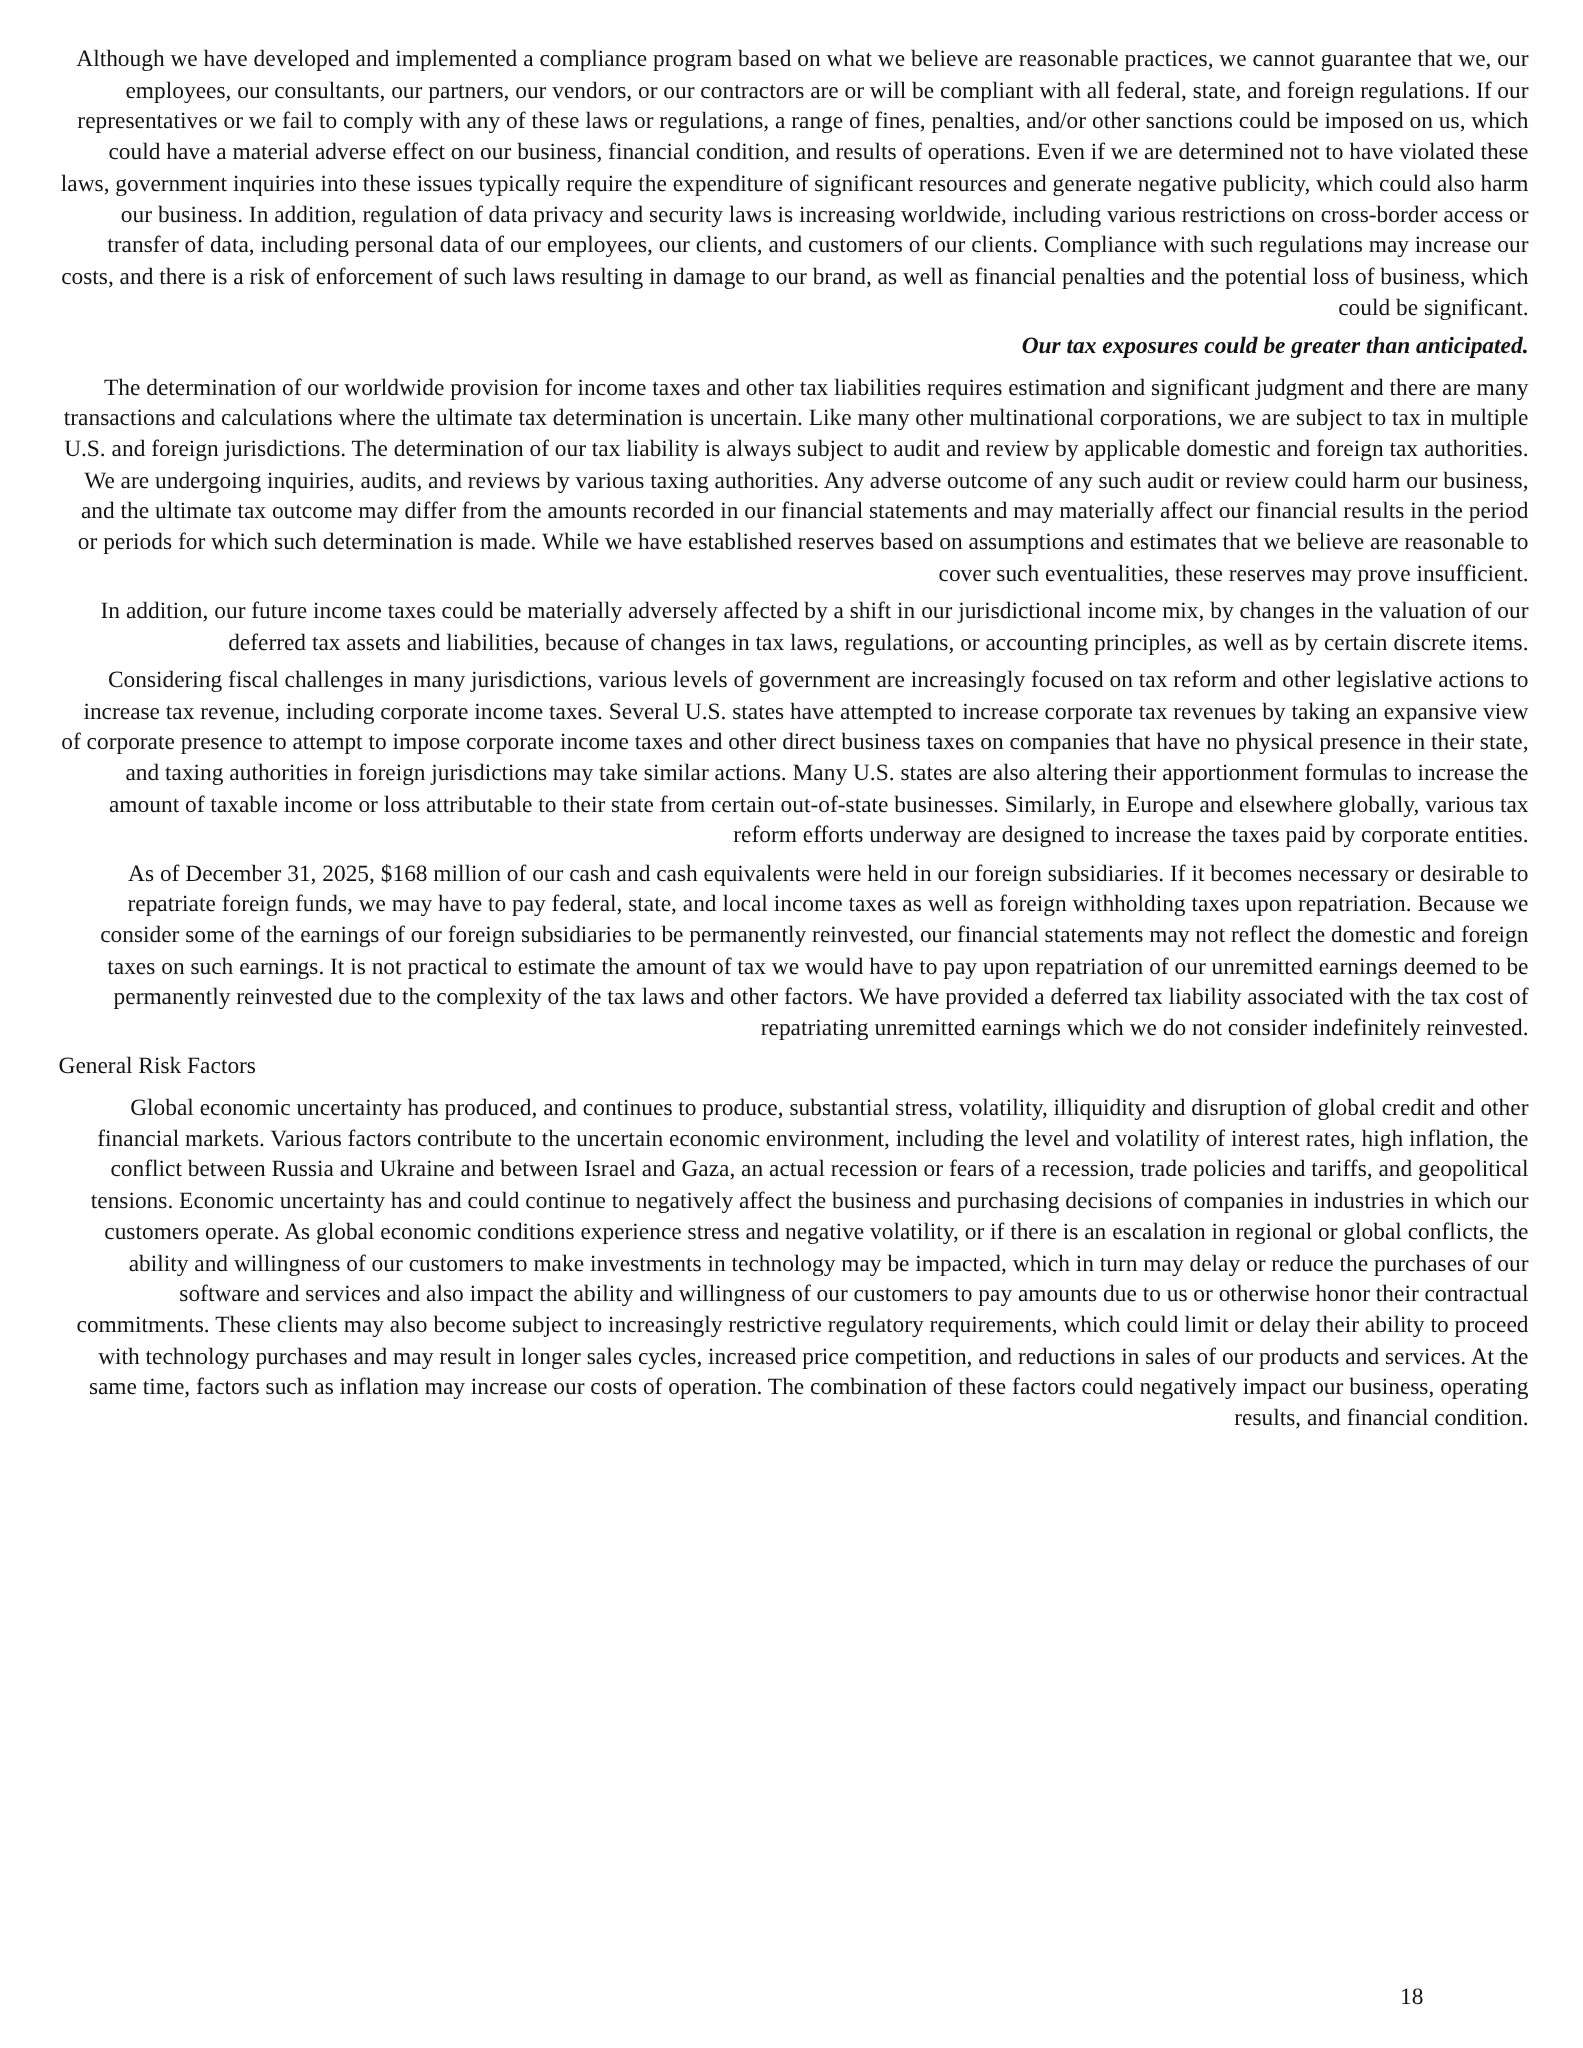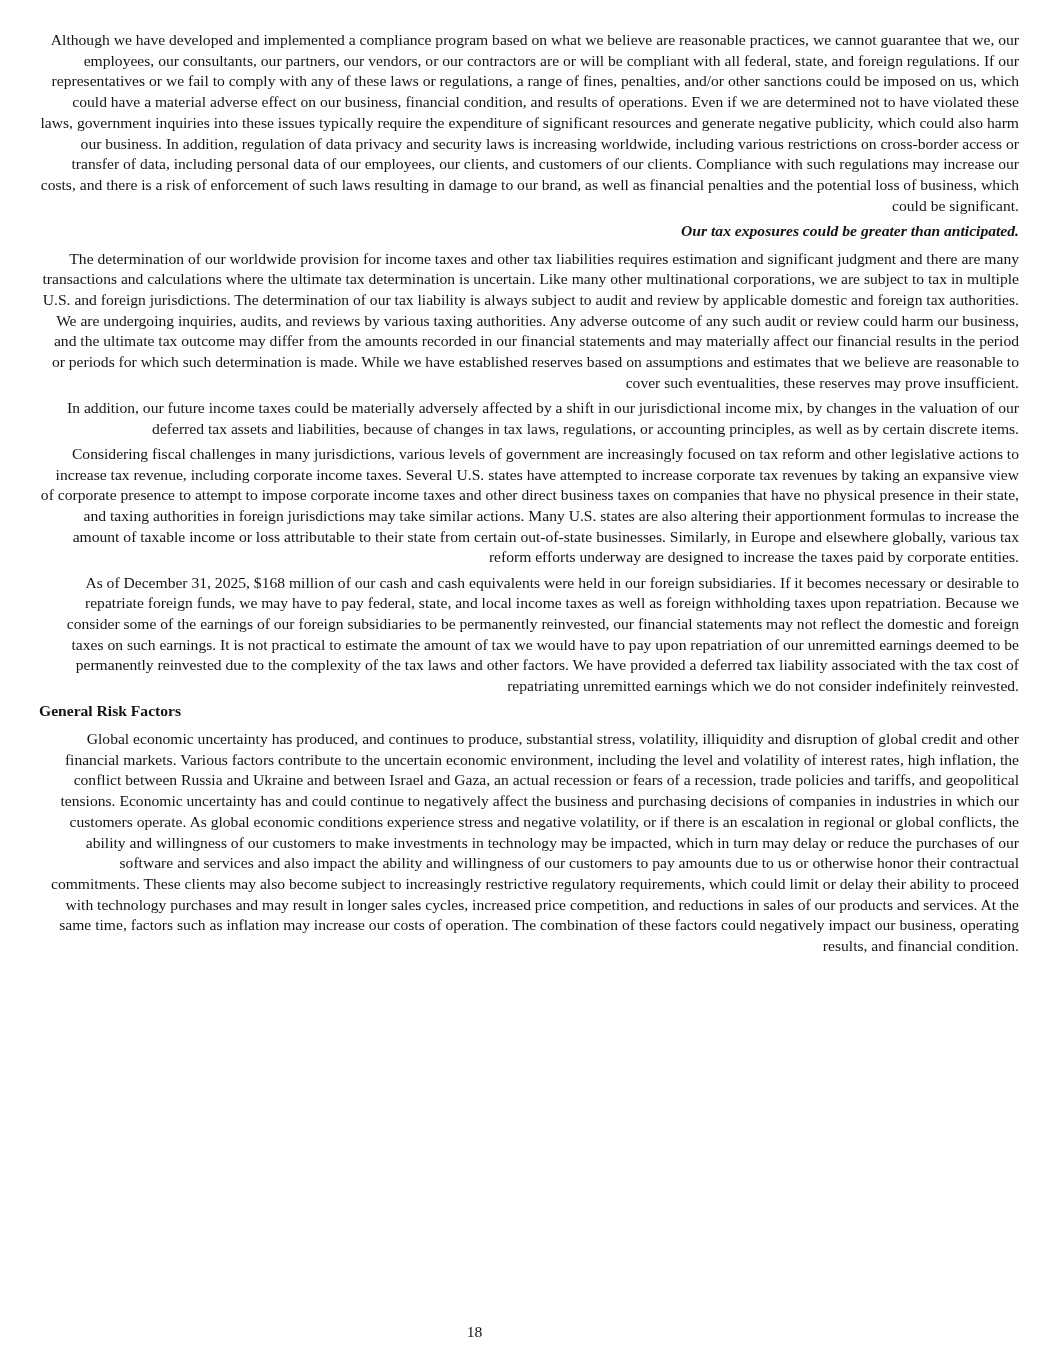--- a/index.html
+++ b/index.html
@@ -31,29 +31,29 @@
       font-size: 15.6px;
       line-height: 20.7px;
       font-weight: bold;
       font-style: italic;
       margin: 3px 0 7px 0;
       text-align: right;
     }
     .heading-b {
       font-size: 15.6px;
       line-height: 20.7px;
-      font-weight: bold;
+      font-weight: normal;
       margin: 3px 0 7px 0;
     }
     .page-number {
       position: absolute;
       left: 0;
       width: 949px;
       top: 1322px;
-      text-align: center;
+      text-align: right;
       font-size: 15.6px;
       line-height: 20px;
     }
   </style>
 </head>
 <body>
 
 <div class="page">
   <p class="para">Although we have developed and implemented a compliance program based on what we believe are reasonable practices, we cannot guarantee that we, our employees, our consultants, our partners, our vendors, or our contractors are or will be compliant with all federal, state, and foreign regulations. If our representatives or we fail to comply with any of these laws or regulations, a range of fines, penalties, and/or other sanctions could be imposed on us, which could have a material adverse effect on our business, financial condition, and results of operations. Even if we are determined not to have violated these laws, government inquiries into these issues typically require the expenditure of significant resources and generate negative publicity, which could also harm our business. In addition, regulation of data privacy and security laws is increasing worldwide, including various restrictions on cross-border access or transfer of data, including personal data of our employees, our clients, and customers of our clients. Compliance with such regulations may increase our costs, and there is a risk of enforcement of such laws resulting in damage to our brand, as well as financial penalties and the potential loss of business, which could be significant.</p>
 

